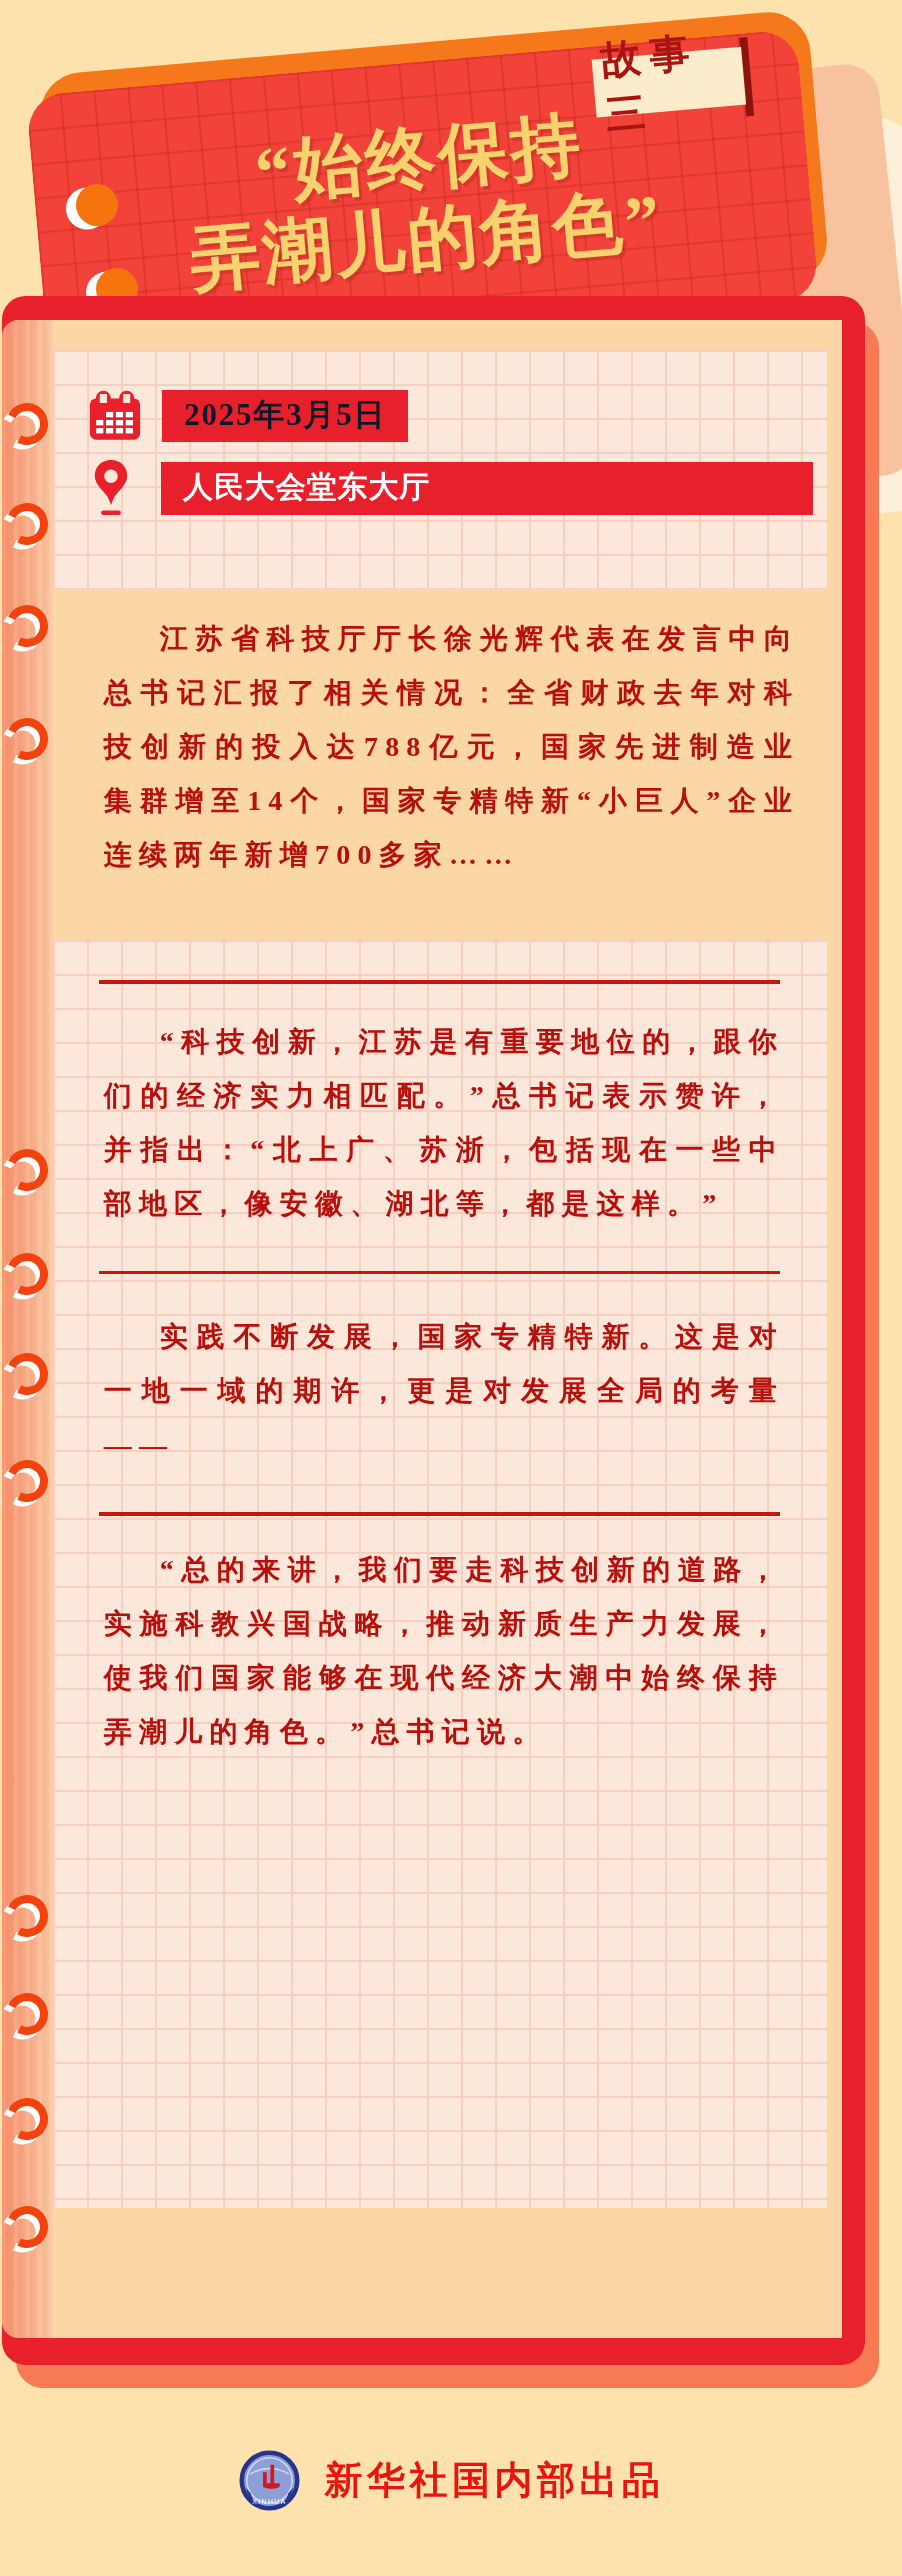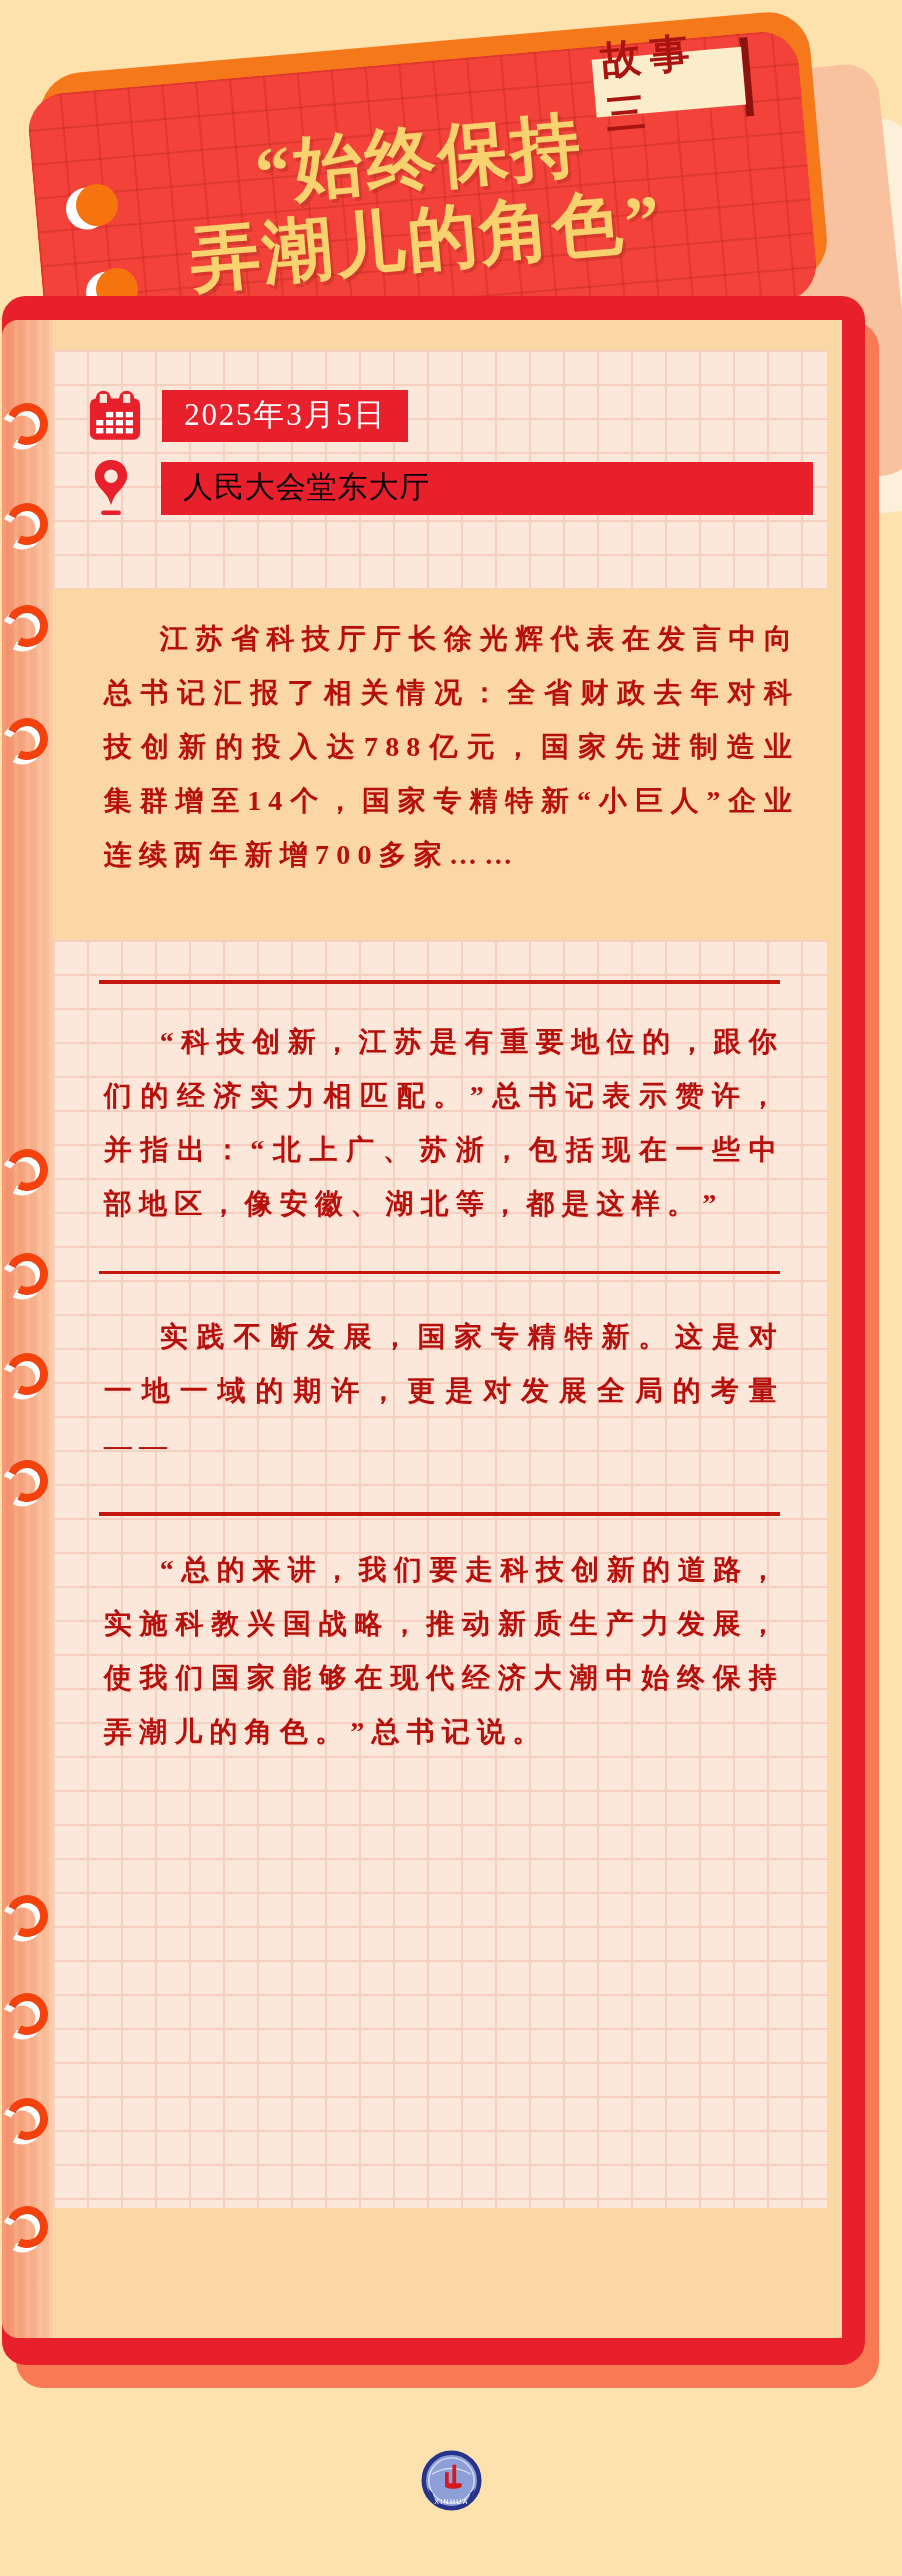--- a/index.html
+++ b/index.html
@@ -65,25 +65,25 @@
     background-image:
       linear-gradient(#f7cfc1 1.8px, transparent 1.8px),
       linear-gradient(90deg,#f7cfc1 1.8px, transparent 1.8px);
     background-size:34px 34px;
   }
   .panel-a{height:239px;margin:30px 15.3px 0 0;box-sizing:border-box;overflow:hidden;}
   .meta-row{display:flex;align-items:center;}
   .row-date{margin:40px 0 0 36px;}
   .row-loc{margin:16.2px 0 0 40px;align-items:center;}
   .date-box{
-    margin-left:21.7px;background:#e8202c;color:#ffffff;font-weight:normal;
+    margin-left:21.7px;background:#e8202c;color:#0f172a;font-weight:bold;
     font-size:31px;letter-spacing:1.8px;padding:4.5px 21.7px 6.3px 21.7px;
   }
   .loc-box{
-    margin-left:32.5px;margin-right:14.4px;flex:1;background:#e8202c;color:#000000;font-weight:normal;
+    margin-left:32.5px;margin-right:14.4px;flex:1;background:#e8202c;color:#ffffff;font-weight:bold;
     font-size:30px;line-height:36px;letter-spacing:0.9px;padding:7.2px 16.2px 10px 21.7px;
   }
   .body-p{
     margin:0 43px 0 51px;color:#b5100c;font-weight:bold;
     font-size:28px;line-height:54px;letter-spacing:7.2px;
     text-align:justify;text-justify:inter-character;text-indent:2em;
     text-shadow:1.8px 1.8px 0 rgba(250,205,170,.55);
   }
   .p-intro{margin-top:23.5px;}
   .panel-b{height:1268px;margin:58px 15.3px 0 0;box-sizing:border-box;padding-top:40px;overflow:hidden;}
@@ -237,16 +237,17 @@
 
   <div class="footer">
     <svg class="logo" viewBox="0 0 66 66">
       <circle cx="33" cy="33" r="30" fill="#8d9fd6" stroke="#27348b" stroke-width="5"></circle>
       <circle cx="33" cy="33" r="24.5" fill="none" stroke="#ffffff" stroke-width="1.5" opacity="0.65"></circle>
       <path d="M12 26 q21 -12 42 0" fill="none" stroke="#ffffff" stroke-width="1.5" opacity="0.6"></path>
       <path d="M26 40 V24 h4 v12 h4 V16 h4 v20 h6 v4 q-9 4 -18 0 z" fill="#d6171c"></path>
       <path d="M7.5 41 a26 26 0 0 0 51 0 l-5 5.5 a21 21 0 0 1 -41 0 z" fill="#27348b"></path>
       <text x="33" y="58.5" font-size="7.5" fill="#ffffff" text-anchor="middle" letter-spacing="1.5" font-family="Liberation Sans, sans-serif">XINHUA</text>
     </svg>
+    <div class="credit">新华社国内部出品</div>
   </div>
 
 </div>
 
 
 </body></html>

